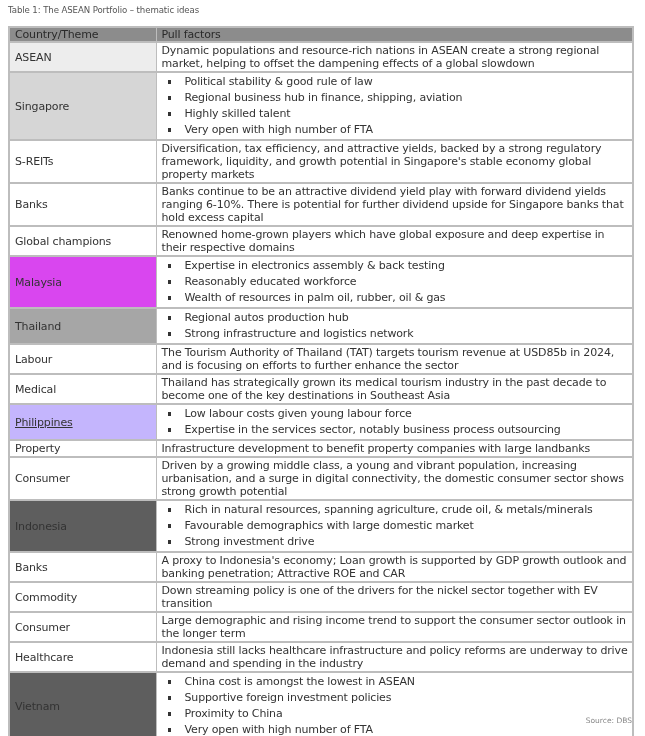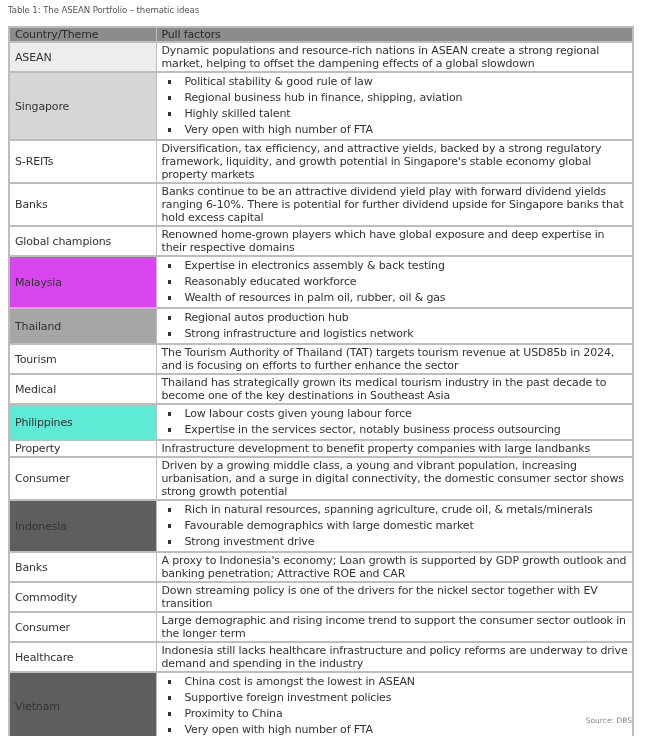--- a/index.html
+++ b/index.html
@@ -8,21 +8,21 @@
   table.tbl { position: absolute; left: 8px; top: 26px; width: 626px; border-collapse: collapse; table-layout: fixed; border: 2px solid #bdbdbd; }
   table.tbl col.c1 { width: 147px; }
   table.tbl td, table.tbl th { border: 1px solid #bdbdbd; border-width: 2px 1px 0 1px; font-size: 11px; line-height: 13px; padding: 1px 4px 1px 5px; vertical-align: middle; font-weight: normal; text-align: left; letter-spacing: -0.15px; }
   table.tbl thead th { background: #8c8c8c; color: #2a2a2a; border-top: 0; height: 13px; padding-top: 0; padding-bottom: 0; }
   td.desc { text-align: justify; color: #333; }
   td.name { color: #333; }
   .shade-light { background: #ededed; }
   .shade-mid1 { background: #d6d6d6; }
   .shade-mid2 { background: #d946ef; }
   .shade-mid3 { background: #a6a6a6; }
-  .shade-dark1 { background: #5eead4; }
+  .shade-dark1 { background: #c4b5fd; text-decoration: underline; }
   .shade-dark2 { background: #5e5e5e; }
   ul.bl { list-style: none; margin: 0; padding: 0; }
   ul.bl li { position: relative; padding-left: 23px; line-height: 16px; }
   ul.bl li .bullet { position: absolute; left: 6px; top: 6px; width: 3px; height: 4px; background: #333; }
   .source { position: absolute; right: 13px; top: 716px; font-size: 7.5px; color: #888; }
 </style>
 </head>
 <body>
 
 <div class="title">Table 1: The ASEAN Portfolio – thematic ideas</div>
@@ -79,21 +79,21 @@
       <tr>
         <td class="name shade-mid3">Thailand</td>
         <td class="desc">
           <ul class="bl">
             <li><span class="bullet"></span><span>Regional autos production hub</span></li>
             <li><span class="bullet"></span><span>Strong infrastructure and logistics network</span></li>
           </ul>
         </td>
       </tr>
       <tr>
-        <td class="name">Tourism</td>
+        <td class="name">Labour</td>
         <td class="desc">The Tourism Authority of Thailand (TAT) targets tourism revenue at USD85b in 2024, and is focusing on efforts to further enhance the sector</td>
       </tr>
       <tr>
         <td class="name">Medical</td>
         <td class="desc">Thailand has strategically grown its medical tourism industry in the past decade to become one of the key destinations in Southeast Asia</td>
       </tr>
       <tr>
         <td class="name shade-dark1">Philippines</td>
         <td class="desc">
           <ul class="bl">

